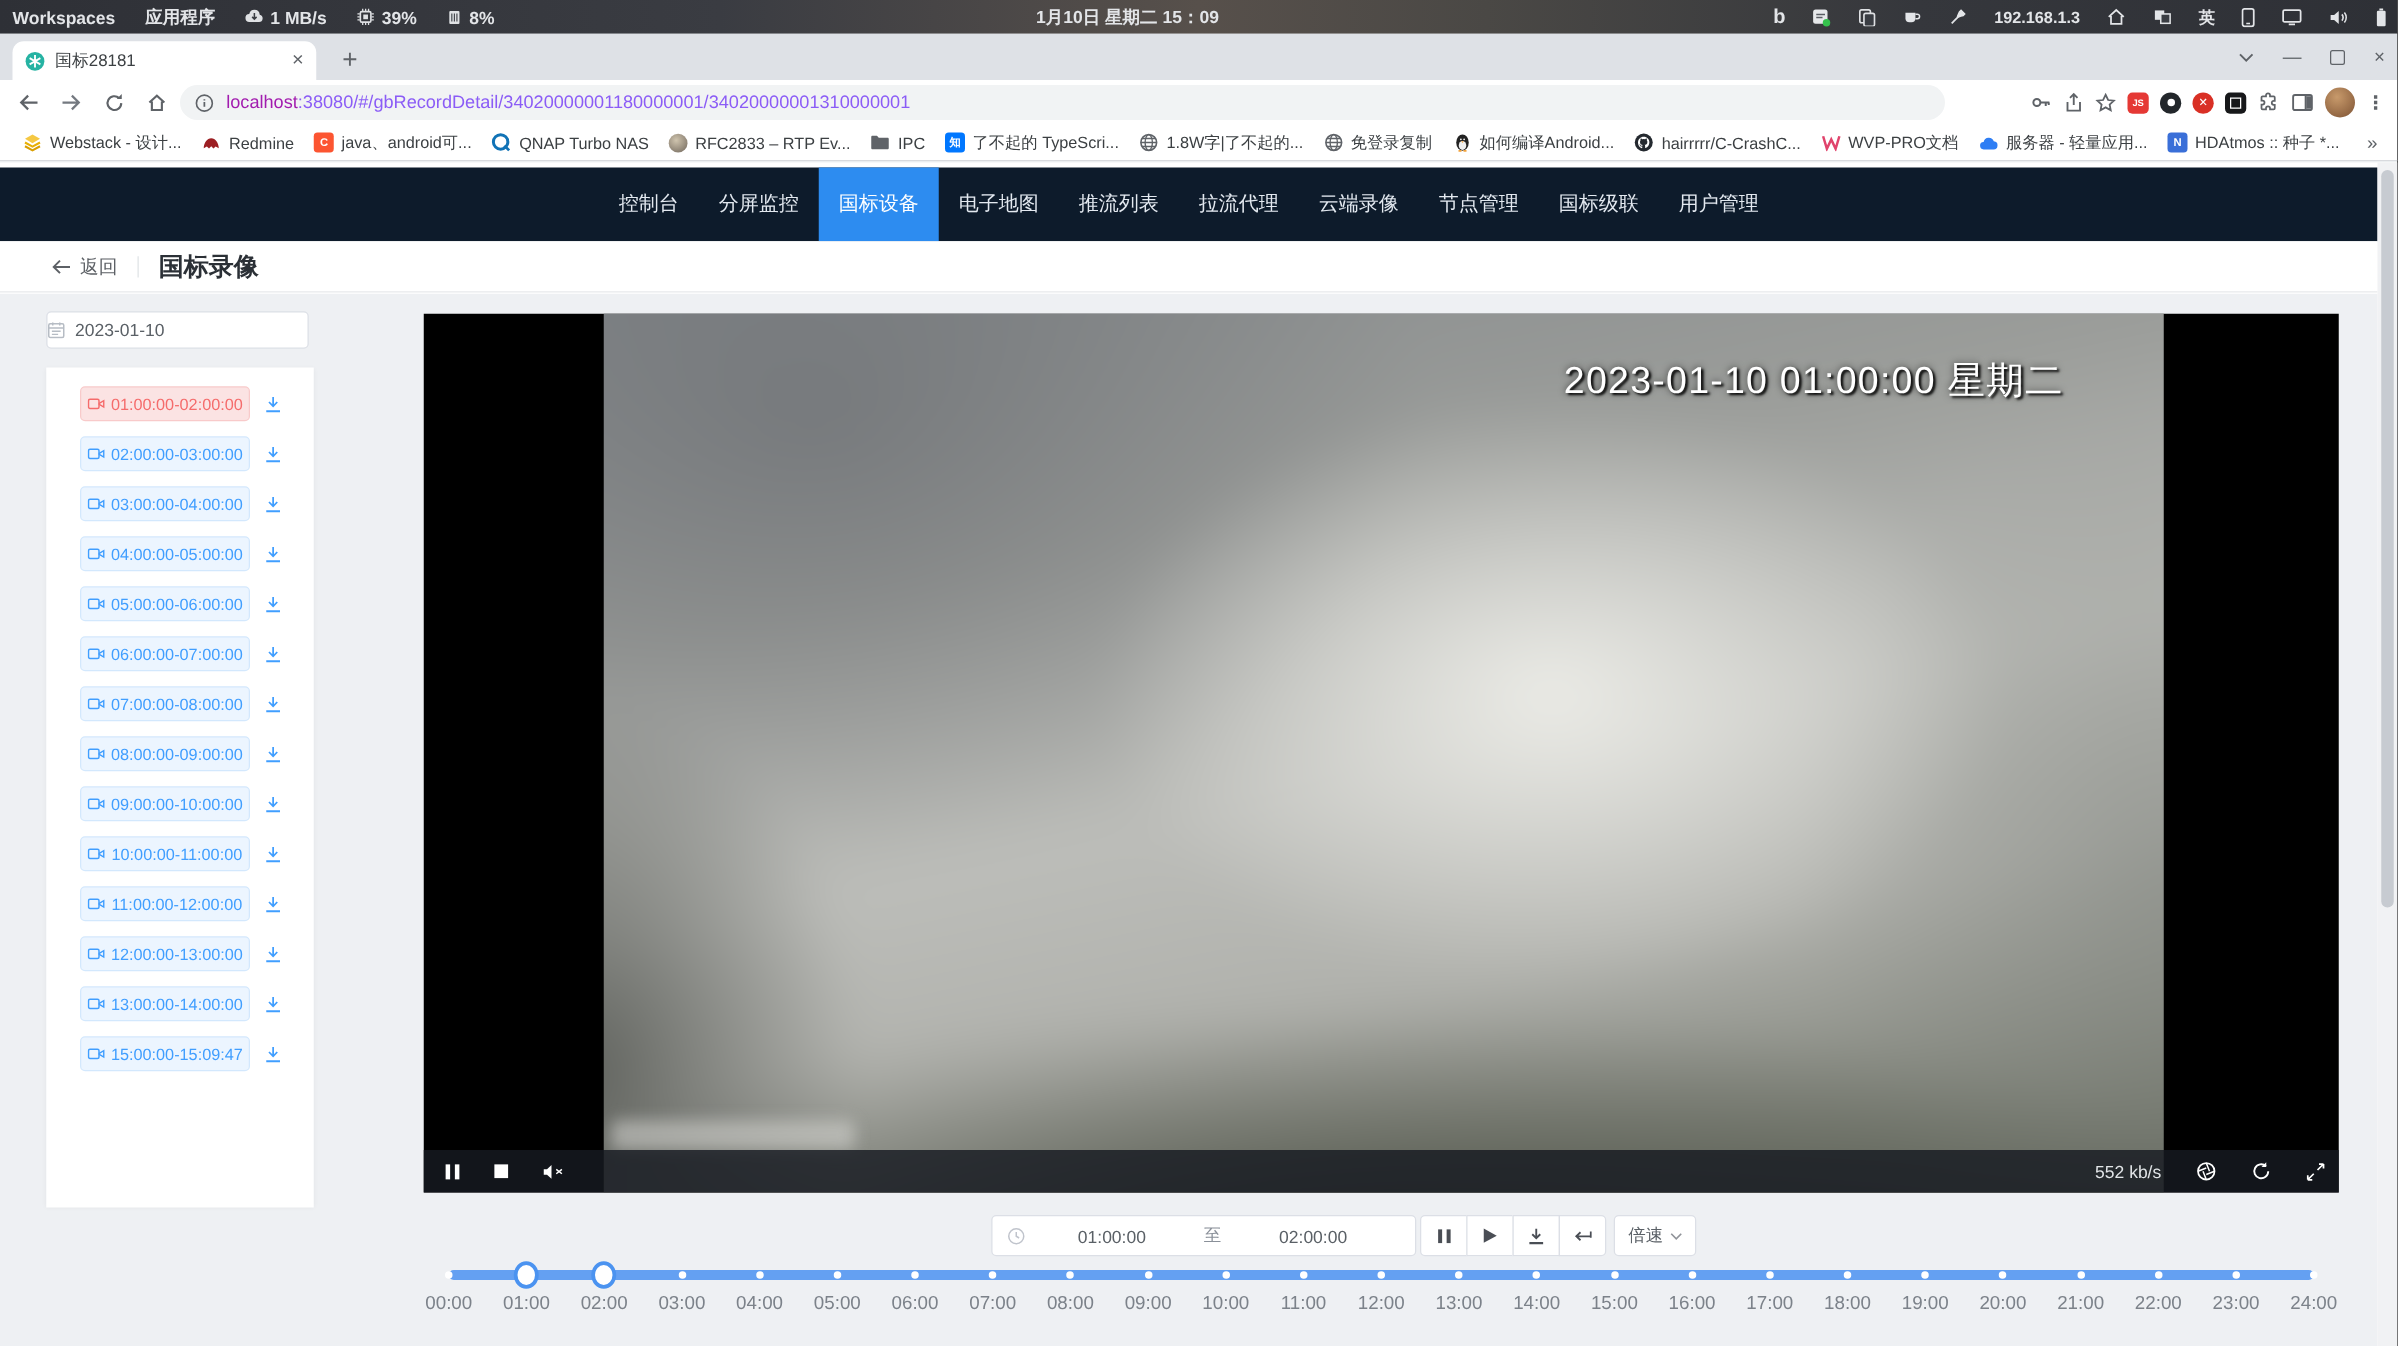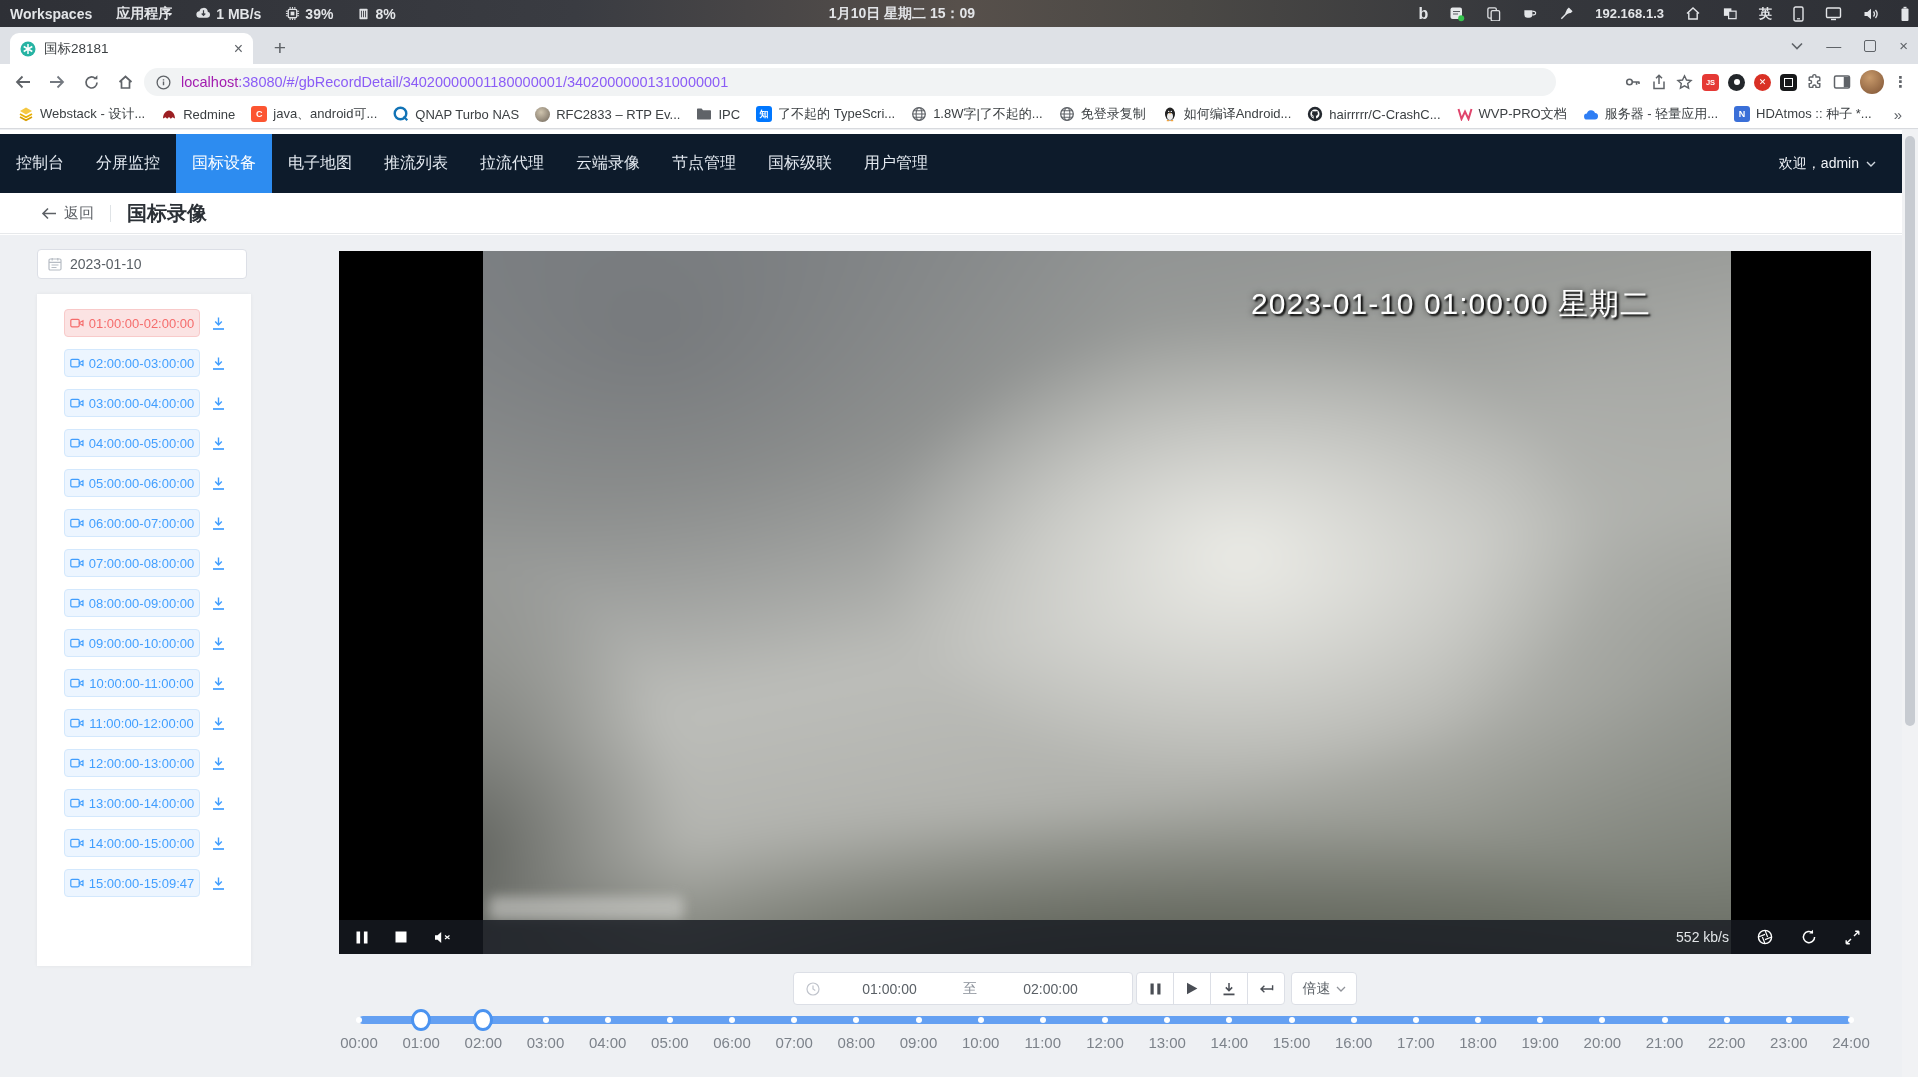--- a/index.html
+++ b/index.html
@@ -53,34 +53,34 @@
   .bm-icon{width:16px;height:16px;display:flex;align-items:center;justify-content:center;}
   .bm-glyph{width:16px;height:16px;display:flex;align-items:center;justify-content:center;font-weight:bold;font-size:9px;}
   .bm-square{border-radius:3px;}
   .bm-photo{width:15px;height:15px;border-radius:50%;background:radial-gradient(circle at 40% 35%,#cfc4ae,#6f655a);}
   .bm-more{margin-left:auto;padding-right:16px;color:#5f6368;font-size:15px;}
 
   
   .page{position:absolute;left:0;top:130px;width:1918px;bottom:0;background:#fff;}
   .content-bg{position:absolute;left:0;top:105px;width:1902px;bottom:0;background:#eef0f3;}
 
-  .appnav{position:absolute;left:0;top:4px;width:1902px;height:59px;background:#0d1b2b;display:flex;align-items:center;}
+  .appnav{position:absolute;left:0;top:4px;width:1902px;height:59px;background:#0d1b2b;display:flex;align-items:center;flex-direction:column;}
   .nav-item{height:59px;display:flex;align-items:center;padding:0 16px;color:#e3e9f0;font-size:16px;}
   .nav-item.active{background:#2d8cf0;color:#fff;}
   .nav-welcome{margin-left:auto;display:flex;align-items:center;gap:7px;color:#f0f3f7;font-size:14px;padding-right:26px;}
 
   .breadcrumb{position:absolute;left:0;top:63px;width:1902px;height:41px;background:#fff;border-bottom:1px solid #e7e9eb;
               display:flex;align-items:center;padding-left:41px;box-sizing:border-box;}
   .bc-back{display:flex;align-items:center;gap:7px;color:#5d6166;font-size:15px;}
   .bc-div{width:1px;height:17px;background:#dfe3e6;margin:0 16px;}
   .bc-title{font-size:20px;font-weight:bold;color:#2b3036;}
 
   
   .datebox{position:absolute;left:37px;top:119px;width:210px;height:30px;background:#fff;border:1px solid #dcdfe6;
-           border-radius:4px;display:flex;align-items:center;gap:8px;padding-left:10px;box-sizing:border-box;
+           border-radius:4px;display:flex;align-items:center;gap:8px;padding-left:0;box-sizing:border-box;
            font-size:14px;color:#5a6066;}
   .segpanel{position:absolute;left:37px;top:164px;width:214px;height:672px;background:#fff;box-shadow:0 0 4px rgba(0,0,0,.05);
             padding-top:15px;box-sizing:border-box;}
   .seg-row{position:relative;height:40px;}
   .seg-pill{position:absolute;left:27px;top:0;width:136px;height:28px;border-radius:4px;border:1px solid #d3e8fd;
             background:#ecf5ff;color:#409eff;display:flex;align-items:center;justify-content:center;gap:5px;
             font-size:13px;font-family:inherit;padding:0;}
   .seg-row.active .seg-pill{background:#fbe3e3;border-color:#f8caca;color:#f56c6c;}
   .seg-dl{position:absolute;left:170px;top:3px;width:22px;height:22px;background:none;border:none;padding:0;
           display:flex;align-items:center;justify-content:center;}
@@ -710,35 +710,20 @@
       <span class="seg-label">13:00:00-14:00:00</span>
     </button>
     <button class="seg-dl">
       <svg width="15" height="15" viewBox="0 0 15 15">
                 <path d="M7.5 1.5v7M4.2 5.6 7.5 9l3.3-3.4" fill="none" stroke="#409eff" stroke-width="1.4"></path>
                 <path d="M2 13h11" stroke="#409eff" stroke-width="1.7"></path>
               </svg>
     </button>
   </div>
 
-  <div class="seg-row">
-    <button class="seg-pill">
-      <svg width="14" height="12" viewBox="0 0 14 12">
-                <rect x="0.8" y="2.4" width="8.4" height="7.4" rx="1.2" fill="none" stroke="currentColor" stroke-width="1.2"></rect>
-                <path d="M9.4 5.7 13 3.6v5l-3.6-2.1z" fill="none" stroke="currentColor" stroke-width="1.1"></path>
-              </svg>
-      <span class="seg-label">14:00:00-15:00:00</span>
-    </button>
-    <button class="seg-dl">
-      <svg width="15" height="15" viewBox="0 0 15 15">
-                <path d="M7.5 1.5v7M4.2 5.6 7.5 9l3.3-3.4" fill="none" stroke="#409eff" stroke-width="1.4"></path>
-                <path d="M2 13h11" stroke="#409eff" stroke-width="1.7"></path>
-              </svg>
-    </button>
-  </div>
 
   <div class="seg-row">
     <button class="seg-pill">
       <svg width="14" height="12" viewBox="0 0 14 12">
                 <rect x="0.8" y="2.4" width="8.4" height="7.4" rx="1.2" fill="none" stroke="currentColor" stroke-width="1.2"></rect>
                 <path d="M9.4 5.7 13 3.6v5l-3.6-2.1z" fill="none" stroke="currentColor" stroke-width="1.1"></path>
               </svg>
       <span class="seg-label">15:00:00-15:09:47</span>
     </button>
     <button class="seg-dl">

